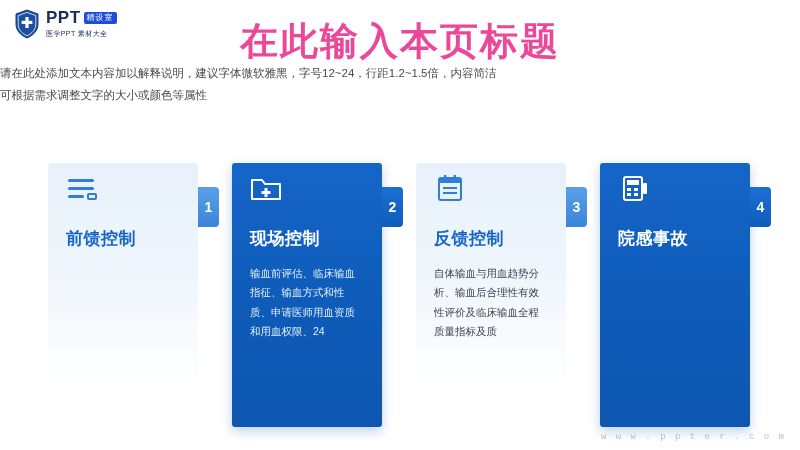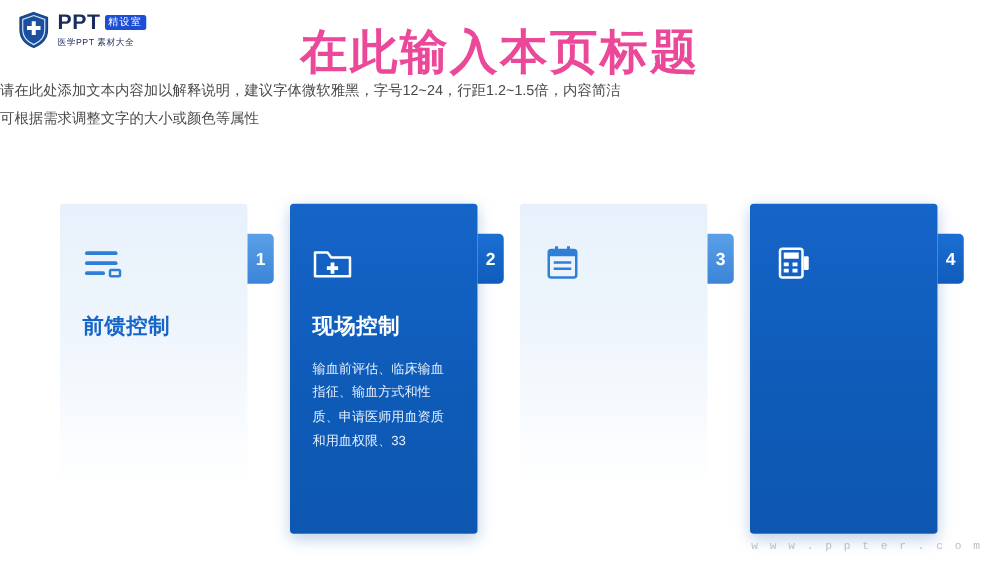--- a/index.html
+++ b/index.html
@@ -96,21 +96,21 @@
     width: 150px;
     margin-right: 34px;
   }
   .card-wrap:last-child { margin-right: 0; }
 
   .card {
     position: relative;
     width: 150px;
     height: 225px;
     border-radius: 3px;
-    padding: 32px 14px 0 18px;
+    padding: 10px 14px 0 18px;
     overflow: hidden;
   }
   .card.light {
     background: linear-gradient(180deg, #e8f1fb 0%, #eef5fc 45%, #ffffff 100%);
   }
   .card.dark {
     background: linear-gradient(180deg, #1565c8 0%, #0e5bb8 55%, #0d57b0 100%);
     height: 264px;
     box-shadow: 0 4px 12px rgba(13,87,176,0.28);
   }
@@ -217,54 +217,57 @@
     <div class="card-wrap">
       <div class="card dark">
         <div class="card-icon">
           <svg width="34" height="30" viewBox="0 0 34 30">
             <path d="M2 7 H12 L15 11 H30 V26 H2 Z" fill="none" stroke="#ffffff" stroke-width="2" stroke-linejoin="round"></path>
             <rect x="14.5" y="15" width="3" height="9" fill="#ffffff"></rect>
             <rect x="11.5" y="18" width="9" height="3" fill="#ffffff"></rect>
           </svg>
         </div>
         <div class="card-heading">现场控制</div>
-        <div class="card-body">输血前评估、临床输血指征、输血方式和性质、申请医师用血资质和用血权限、33</div>
+        <div class="card-body">输血前评估、临床输血指征、输血方式和性质、申请医师用血资质和用血权限、24</div>
       </div>
       <div class="num-tab darktab">2</div>
     </div>
 
     <div class="card-wrap">
       <div class="card light">
         <div class="card-icon">
           <svg width="34" height="30" viewBox="0 0 34 30">
             <rect x="5" y="5" width="22" height="22" rx="2" fill="none" stroke="#2f7fd6" stroke-width="2"></rect>
             <rect x="5" y="5" width="22" height="5" fill="#2f7fd6"></rect>
             <rect x="9" y="14" width="14" height="2" fill="#2f7fd6"></rect>
             <rect x="9" y="19" width="14" height="2" fill="#2f7fd6"></rect>
             <rect x="10" y="2" width="2.4" height="6" fill="#2f7fd6"></rect>
             <rect x="19.6" y="2" width="2.4" height="6" fill="#2f7fd6"></rect>
           </svg>
         </div>
+        <div class="card-heading">反馈控制</div>
+        <div class="card-body">自体输血与用血趋势分析、输血后合理性有效性评价及临床输血全程质量指标及质</div>
       </div>
       <div class="num-tab lighttab">3</div>
     </div>
 
     <div class="card-wrap">
       <div class="card dark">
         <div class="card-icon">
           <svg width="34" height="30" viewBox="0 0 34 30">
             <rect x="6" y="4" width="18" height="23" rx="2" fill="none" stroke="#ffffff" stroke-width="2"></rect>
             <rect x="9" y="7" width="12" height="5" fill="#ffffff"></rect>
             <rect x="9" y="15" width="4" height="3" fill="#ffffff"></rect>
             <rect x="16" y="15" width="4" height="3" fill="#ffffff"></rect>
             <rect x="9" y="20" width="4" height="3" fill="#ffffff"></rect>
             <rect x="16" y="20" width="4" height="3" fill="#ffffff"></rect>
             <rect x="25" y="10" width="4" height="11" rx="1" fill="#ffffff"></rect>
           </svg>
         </div>
+        <div class="card-heading">院感事故</div>
       </div>
       <div class="num-tab darktab">4</div>
     </div>
 
   </div>
 
   <div class="footer">w w w . p p t e r . c o m</div>
 </div>
 
 </body></html>

